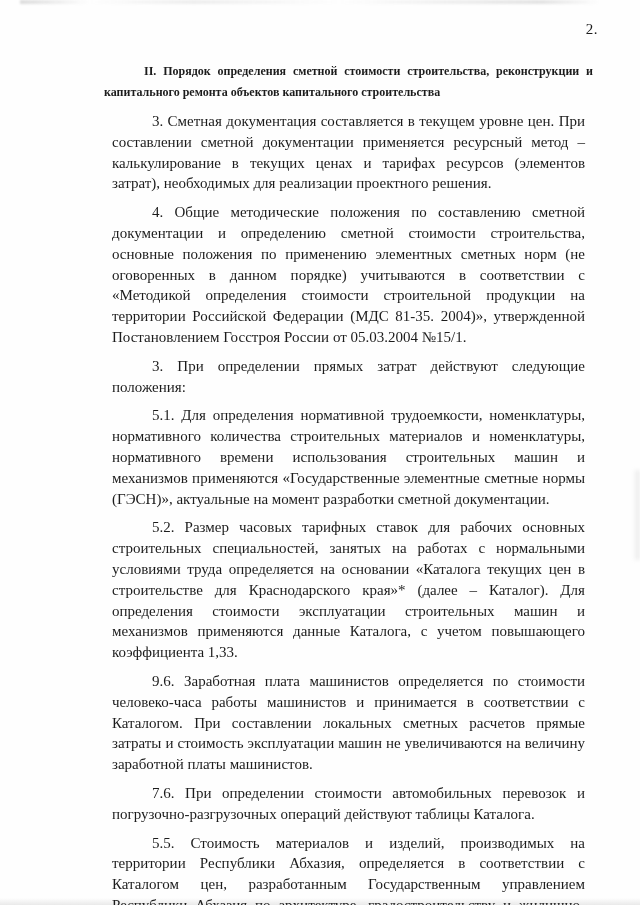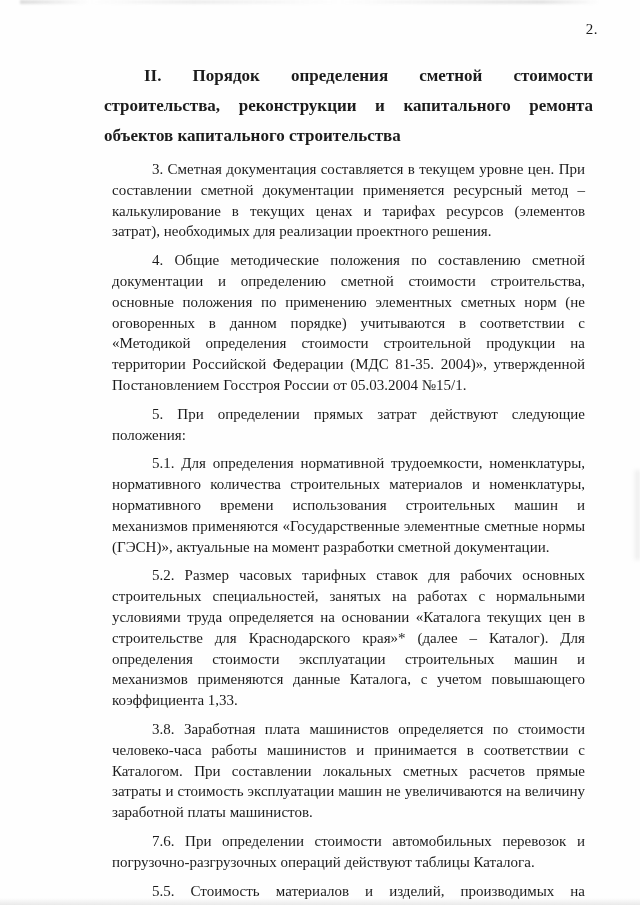--- a/index.html
+++ b/index.html
@@ -26,25 +26,25 @@
   .content {
     position: absolute;
     left: 104px;
     top: 61px;
     width: 489px;
     font-size: 15px;
     line-height: 20.8px;
     text-align: justify;
   }
   .heading {
-    font-size: 17px;
+    font-size: 12px;
     font-weight: bold;
     margin: 0 0 1px 0;
     text-indent: 40px;
-    line-height: 30px;
+    line-height: 21px;
   }
   .content p {
     margin: 8px;
     text-indent: 40px;
   }
   
   .artifact-top {
     position: absolute;
     top: 0; left: 20px;
     width: 580px; height: 4px;
@@ -75,21 +75,21 @@
   <div class="artifact-top"></div>
   <div class="artifact-right"></div>
   <div class="artifact-bottom"></div>
 
   <div class="page-number">2.</div>
 
   <div class="content">
     <h1 class="heading">II. Порядок определения сметной стоимости строительства, реконструкции и капитального ремонта объектов капитального строительства</h1>
     <p>3. Сметная документация составляется в текущем уровне цен. При составлении сметной документации применяется ресурсный метод – калькулирование в текущих ценах и тарифах ресурсов (элементов затрат), необходимых для реализации проектного решения.</p>
     <p>4. Общие методические положения по составлению сметной документации и определению сметной стоимости строительства, основные положения по применению элементных сметных норм (не оговоренных в данном порядке) учитываются в соответствии с «Методикой определения стоимости строительной продукции на территории Российской Федерации (МДС 81-35. 2004)», утвержденной Постановлением Госстроя России от 05.03.2004 №15/1.</p>
-    <p>5. При определении прямых затрат действуют следующие положения:</p>
+    <p>3. При определении прямых затрат действуют следующие положения:</p>
     <p>5.1. Для определения нормативной трудоемкости, номенклатуры, нормативного количества строительных материалов и номенклатуры, нормативного времени использования строительных машин и механизмов применяются «Государственные элементные сметные нормы (ГЭСН)», актуальные на момент разработки сметной документации.</p>
     <p>5.2. Размер часовых тарифных ставок для рабочих основных строительных специальностей, занятых на работах с нормальными условиями труда определяется на основании «Каталога текущих цен в строительстве для Краснодарского края»* (далее – Каталог). Для определения стоимости эксплуатации строительных машин и механизмов применяются данные Каталога, с учетом повышающего коэффициента 1,33.</p>
-    <p>3.8. Заработная плата машинистов определяется по стоимости человеко-часа работы машинистов и принимается в соответствии с Каталогом. При составлении локальных сметных расчетов прямые затраты и стоимость эксплуатации машин не увеличиваются на величину заработной платы машинистов.</p>
+    <p>9.6. Заработная плата машинистов определяется по стоимости человеко-часа работы машинистов и принимается в соответствии с Каталогом. При составлении локальных сметных расчетов прямые затраты и стоимость эксплуатации машин не увеличиваются на величину заработной платы машинистов.</p>
     <p>7.6. При определении стоимости автомобильных перевозок и погрузочно-разгрузочных операций действуют таблицы Каталога.</p>
     <p>5.5. Стоимость материалов и изделий, производимых на территории Республики Абхазия, определяется в соответствии с Каталогом цен, разработанным Государственным управлением Республики Абхазия по архитектуре, градостроительству и жилищно-коммунальному хозяйству.</p>
     <p>5.6. Для определения стоимости строительных материалов, изделий и конструкций, которые не производятся на территории Республики Абхазия, применяются данные Каталога с учетом повышающего коэффициента 1,33.</p>
   </div>
 </div>
 
 </body></html>

